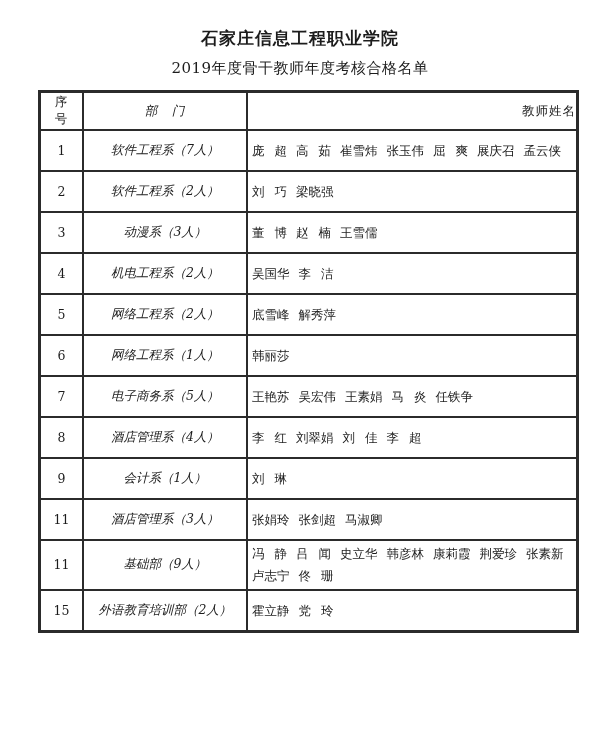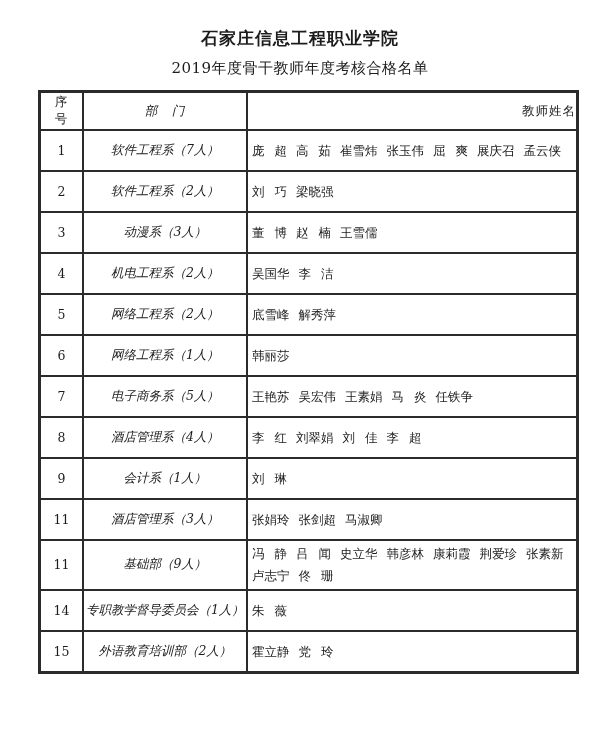--- a/index.html
+++ b/index.html
@@ -203,29 +203,20 @@
               <span>韩彦林</span>
               <span>康莉霞</span>
               <span>荆爱珍</span>
               <span>张素新</span>
               <span>卢志宁</span>
               <span>佟 珊</span>
             </div>
           </td>
         </tr>
         <tr>
-          <td class="col-no">14</td>
-          <td class="col-dept">专职教学督导委员会（1人）</td>
-          <td class="col-names">
-            <div class="names-wrap">
-              <span>朱 薇</span>
-            </div>
-          </td>
-        </tr>
-        <tr>
           <td class="col-no">15</td>
           <td class="col-dept">外语教育培训部（2人）</td>
           <td class="col-names">
             <div class="names-wrap">
               <span>霍立静</span>
               <span>党 玲</span>
             </div>
           </td>
         </tr>
       </tbody>

